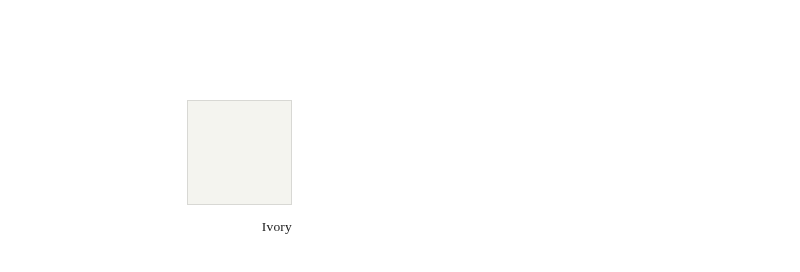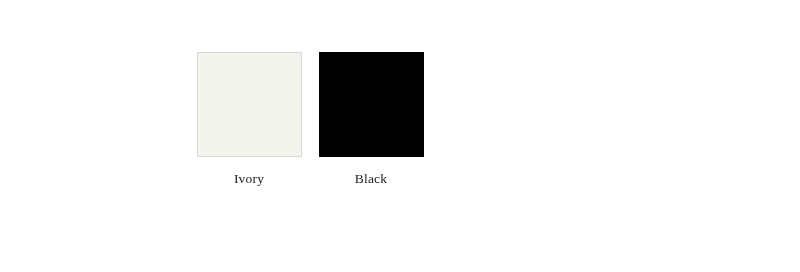--- a/index.html
+++ b/index.html
@@ -27,22 +27,23 @@
     top: 52px;
     display: flex;
     flex-direction: row;
     align-items: flex-start;
     gap: 36px;
   }
 
   .swatch-cell {
     display: flex;
     flex-direction: column;
-    align-items: center;
+    align-items: flex-end;
     width: 86px;
+    margin-top: 48px;
   }
 
   .swatch-chip {
     width: 105px;
     height: 105px;
     box-sizing: border-box;
     display: block;
   }
 
   .swatch-label {
@@ -62,19 +63,15 @@
 <div class="palette-board">
 
   <div class="swatch-row">
 
     <div class="swatch-cell">
       <span class="swatch-chip" style="background: rgb(244, 244, 239); border: 1px solid rgb(216, 216, 212);"></span>
       <span class="swatch-label" style="color: rgb(26, 26, 26);">Ivory</span>
     </div>
 
 
-    <div class="swatch-cell">
-      <span class="swatch-chip" style="background: rgb(0, 0, 0); border: none;"></span>
-      <span class="swatch-label" style="color: rgb(26, 26, 26);">Black</span>
-    </div>
 
   </div>
 </div>
 
 </body></html>

